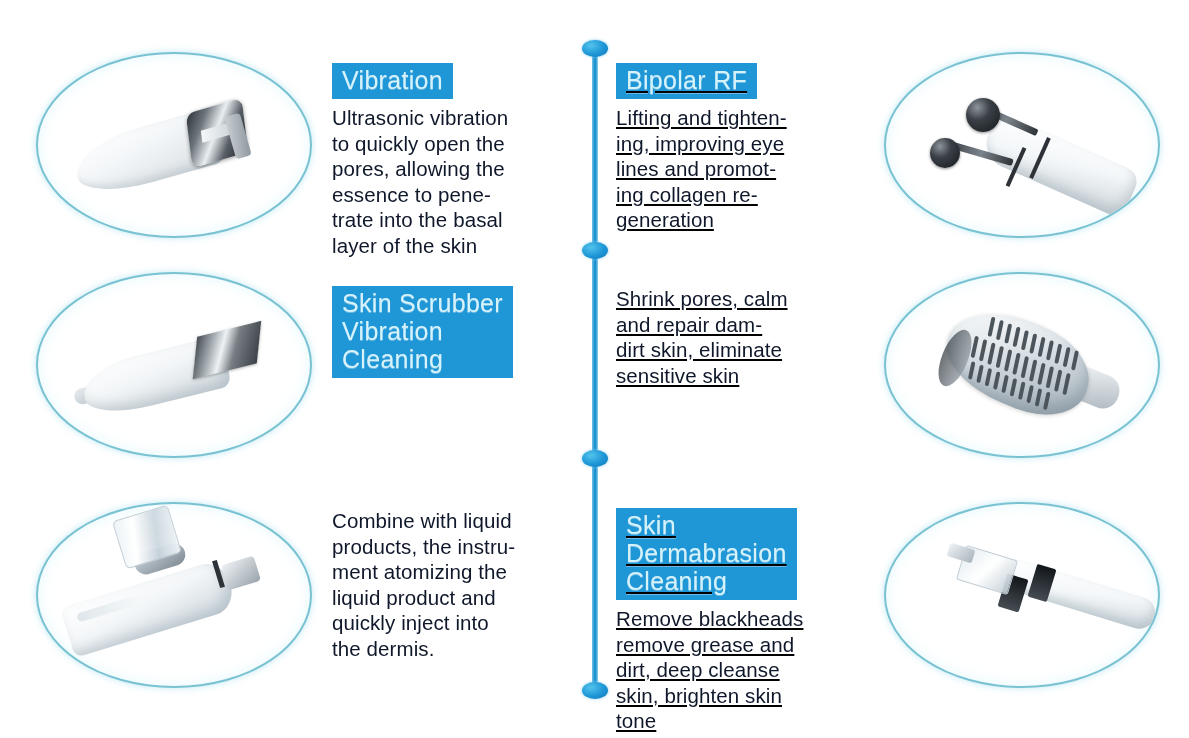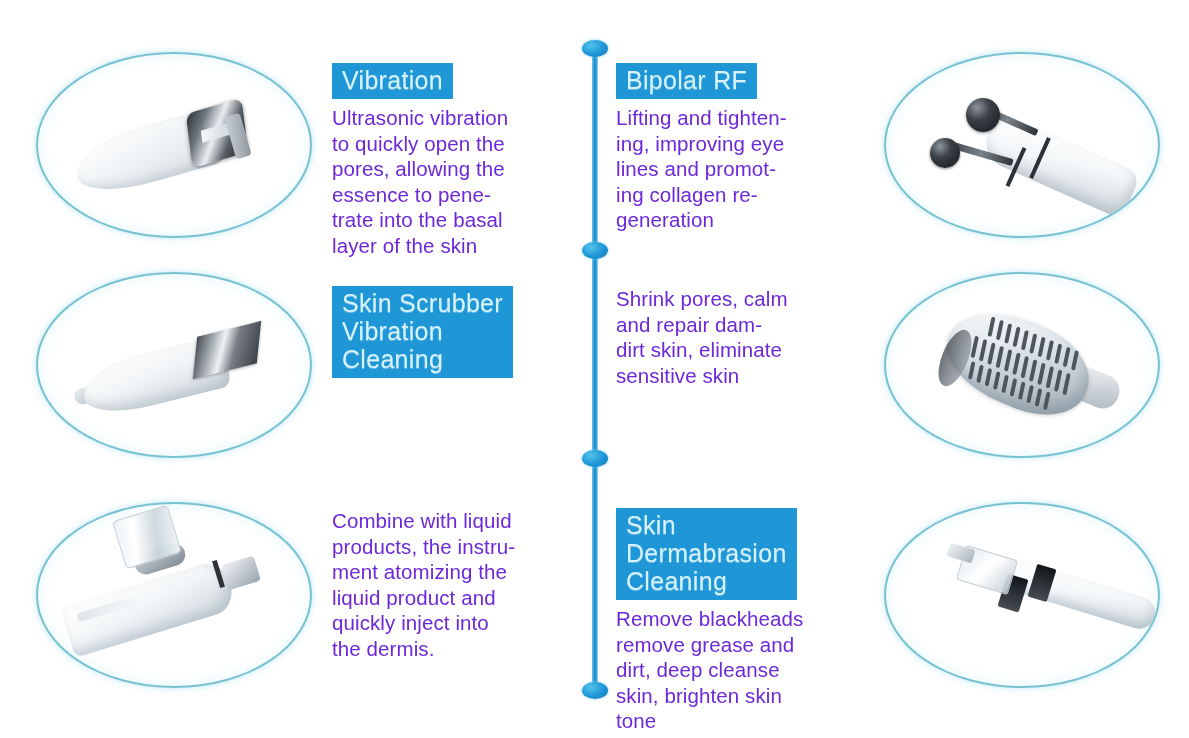--- a/index.html
+++ b/index.html
@@ -41,21 +41,21 @@
   .dot-2 { top: 242px; }
   .dot-3 { top: 450px; }
   .dot-4 { top: 682px; }
 
   
   .textblock {
     position: absolute;
     width: 258px;
   }
   .col-left  { left: 332px; }
-  .col-right { left: 616px; }
+  .col-right { left: 616px; text-decoration: underline; }
 
   .row-1 { top: 63px; }
   .row-2 { top: 286px; }
   .row-3 { top: 508px; }
 
   .banner {
     display: table;
     background: #1f96d6;
     padding: 3px 10px 5px 10px;
     margin: 0 0 6px 0;
@@ -65,21 +65,21 @@
     line-height: 28px;
     font-weight: 400;
     color: #d6f2fb;
     letter-spacing: 0.3px;
     white-space: pre-line;
     text-shadow: 0 1px 0 rgba(255,255,255,0.35);
   }
   .body-text {
     font-size: 20.5px;
     line-height: 25.5px;
-    color: #6d28d9;
+    color: #0f172a;
     white-space: pre-line;
     letter-spacing: 0.1px;
   }
 
   
   .oval {
     position: absolute;
     border: 2px solid #79c2d2;
     border-radius: 50%;
     background: #ffffff;

